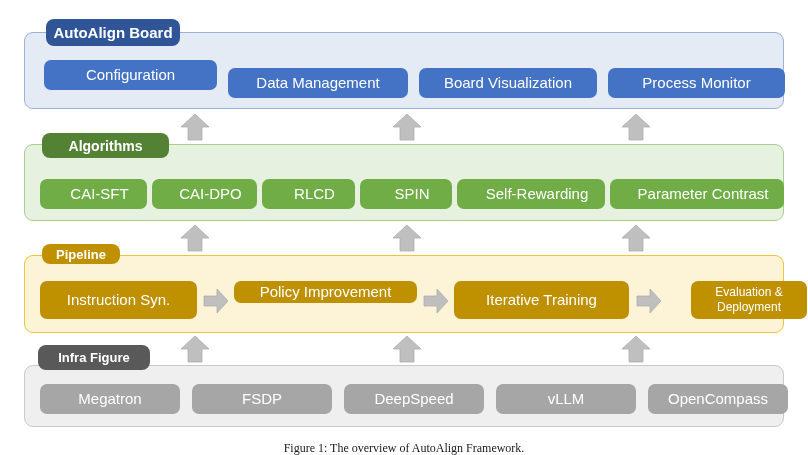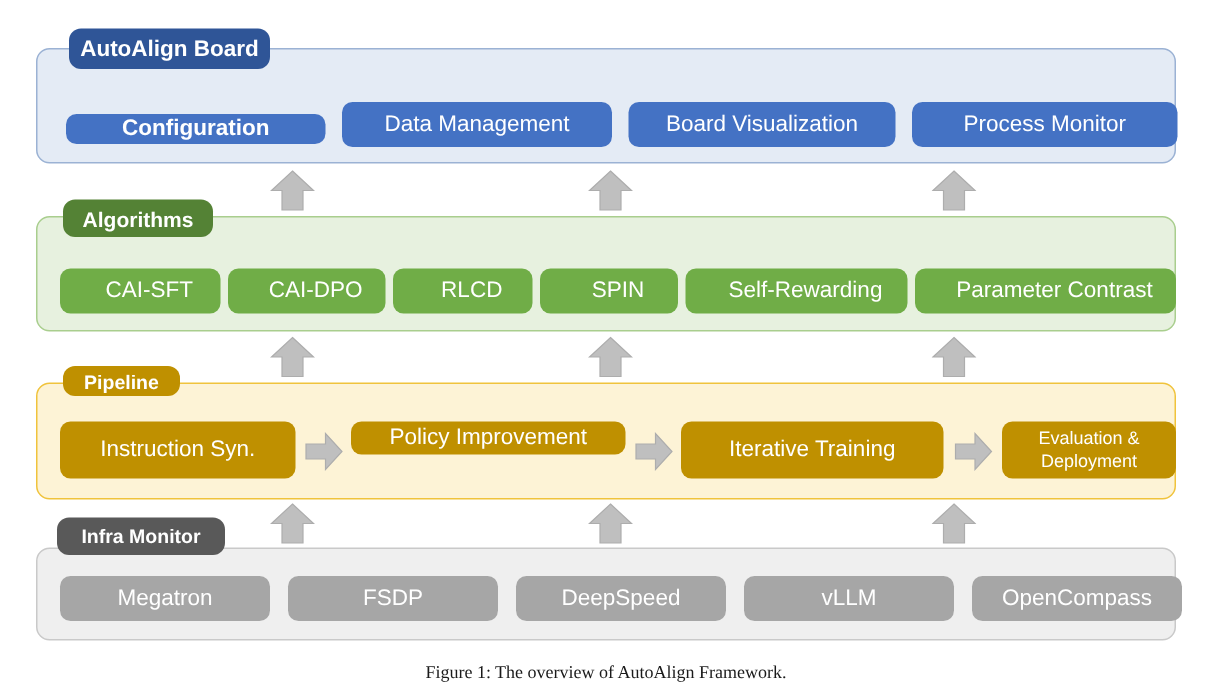--- a/index.html
+++ b/index.html
@@ -61,21 +61,21 @@
     align-items: center;
     justify-content: center;
     white-space: nowrap;
     z-index: 5;
   }
   .tab-board {
     left: 46px; top: 19px; width: 134px; height: 27px;
     background: #2F5597; font-size: 15px;
   }
   .tab-algorithms {
-    left: 42px; top: 133px; width: 100px; height: 25px;
+    left: 42px; top: 133px; width: 127px; height: 25px;
     background: #548235; font-size: 14px;
   }
   .tab-pipeline {
     left: 42px; top: 244px; width: 78px; height: 20px;
     background: #BF9000; font-size: 13px;
   }
   .tab-infra {
     left: 38px; top: 345px; width: 112px; height: 25px;
     background: #595959; font-size: 13px;
   }
@@ -90,21 +90,21 @@
     align-items: center;
     justify-content: center;
     text-align: center;
     white-space: nowrap;
     line-height: 1.15;
   }
   .node-blue  { background: #4472C4; font-size: 15px; }
   .node-green { background: #70AD47; font-size: 15px; padding-left: 12px; }
   .node-gold  { background: #BF9000; font-size: 15px; }
   .node-gray  { background: #A6A6A6; font-size: 15px; }
-  .node-small { font-size: 12px; white-space: normal; line-height: 1.25; }
+  .node-small { font-size: 12px; white-space: normal; line-height: 1.25; margin-left: 23px; }
 
   
   .up-arrow {
     position: absolute;
     width: 30px;
     height: 28px;
   }
   .up-arrow svg { display: block; width: 30px; height: 28px; }
 
   
@@ -129,21 +129,21 @@
   }
 </style>
 </head>
 <body>
 
 <div id="diagram">
 
   <div class="layer layer-board"></div>
   <div class="layer-tab tab-board">AutoAlign Board</div>
 
-  <div class="node node-blue" style="left:44px; top:76px; width:173px; height:20px;font-weight:bold;">Configuration</div>
+  <div class="node node-blue" style="left:44px; top:60px; width:173px; height:30px;">Configuration</div>
   <div class="node node-blue" style="left:228px; top:68px; width:180px; height:30px;">Data Management</div>
   <div class="node node-blue" style="left:419px; top:68px; width:178px; height:30px;">Board Visualization</div>
   <div class="node node-blue" style="left:608px; top:68px; width:177px; height:30px;">Process Monitor</div>
 
   <div class="up-arrow" style="left:180px; top:113px;">
     <svg viewBox="0 0 30 28">
         <polygon points="15,1 29,14 22,14 22,27 8,27 8,14 1,14" fill="#BFBFBF" stroke="#ADADAD" stroke-width="0.8"></polygon>
       </svg>
   </div>
   <div class="up-arrow" style="left:392px; top:113px;">
@@ -222,21 +222,21 @@
         <polygon points="15,1 29,14 22,14 22,27 8,27 8,14 1,14" fill="#BFBFBF" stroke="#ADADAD" stroke-width="0.8"></polygon>
       </svg>
   </div>
   <div class="up-arrow" style="left:621px; top:335px;">
     <svg viewBox="0 0 30 28">
         <polygon points="15,1 29,14 22,14 22,27 8,27 8,14 1,14" fill="#BFBFBF" stroke="#ADADAD" stroke-width="0.8"></polygon>
       </svg>
   </div>
 
   <div class="layer layer-infra"></div>
-  <div class="layer-tab tab-infra">Infra Monitor</div>
+  <div class="layer-tab tab-infra">Infra Figure</div>
 
   <div class="node node-gray" style="left:40px; top:384px; width:140px; height:30px;">Megatron</div>
   <div class="node node-gray" style="left:192px; top:384px; width:140px; height:30px;">FSDP</div>
   <div class="node node-gray" style="left:344px; top:384px; width:140px; height:30px;">DeepSpeed</div>
   <div class="node node-gray" style="left:496px; top:384px; width:140px; height:30px;">vLLM</div>
   <div class="node node-gray" style="left:648px; top:384px; width:140px; height:30px;">OpenCompass</div>
 
   <div class="caption">Figure 1: The overview of AutoAlign Framework.</div>
 
 </div>

